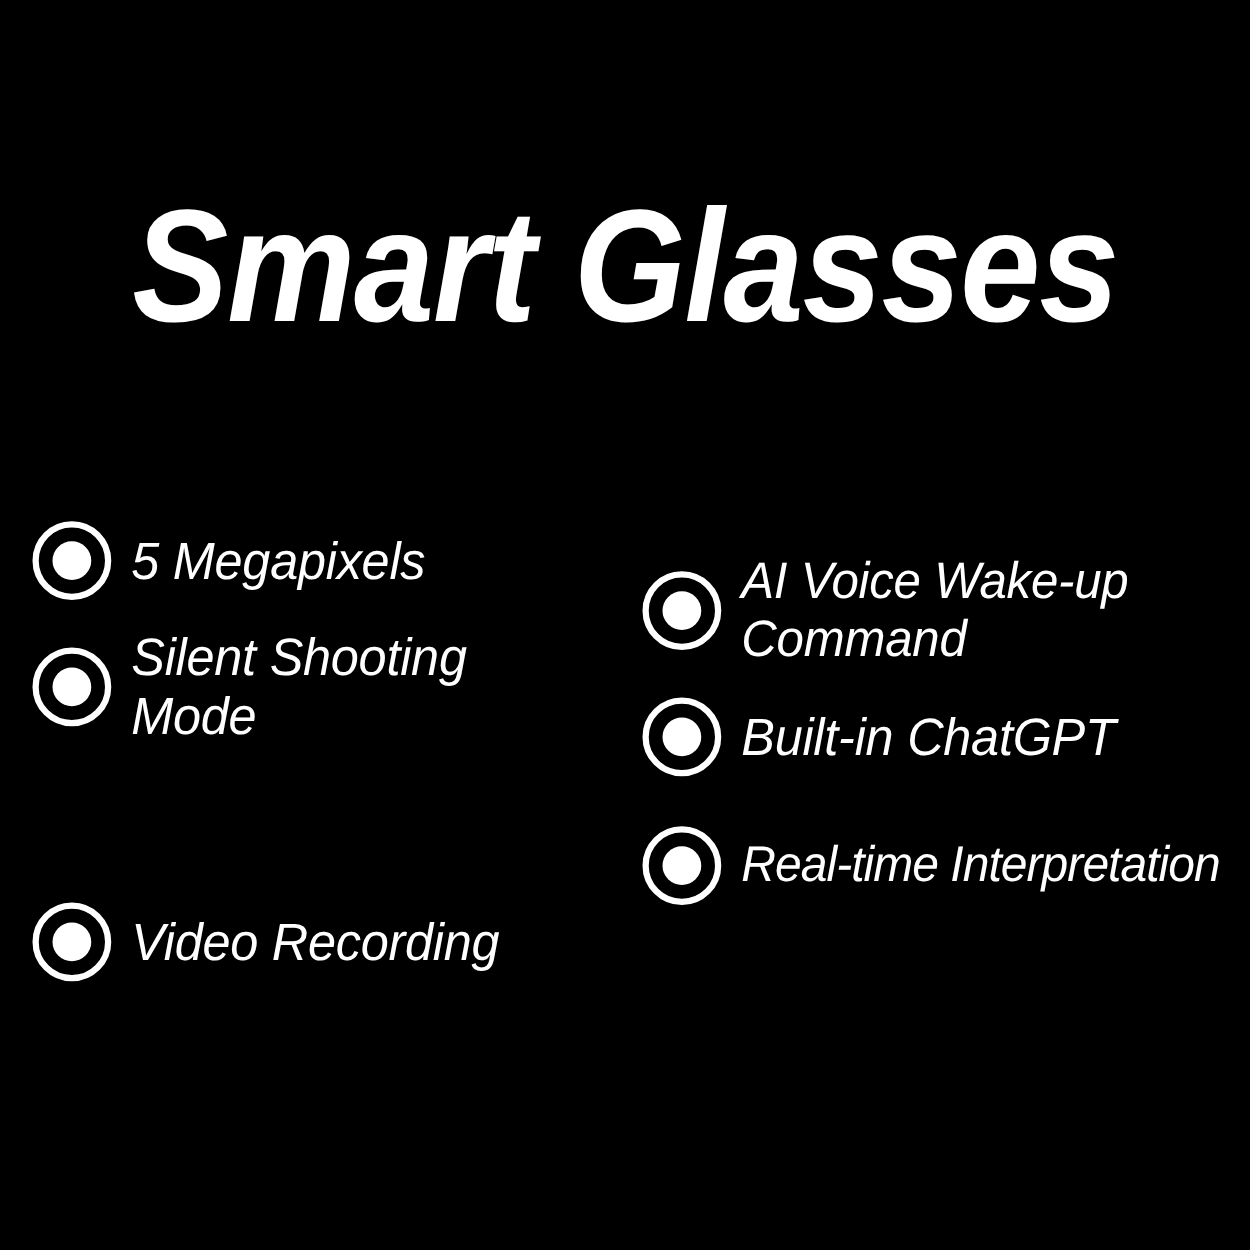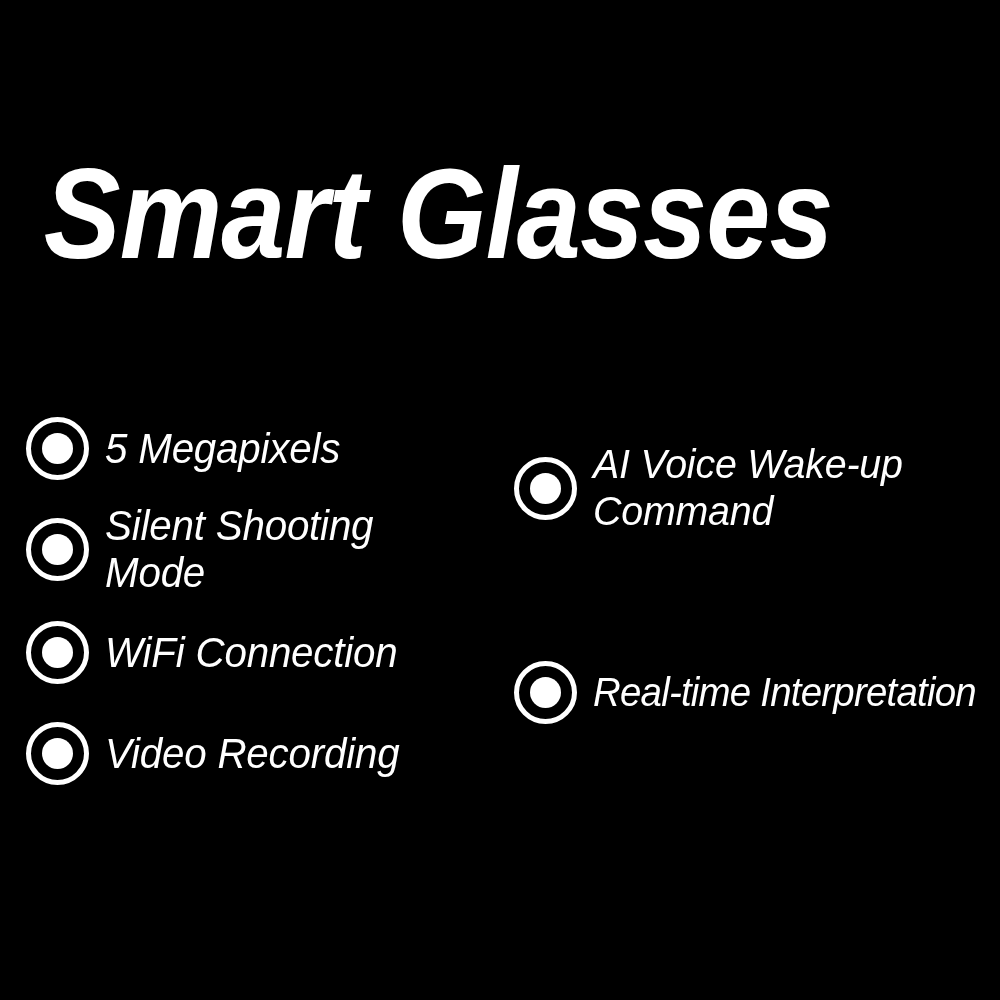--- a/index.html
+++ b/index.html
@@ -23,21 +23,21 @@
     background: #000000;
     box-sizing: border-box;
   }
 
   
   .title-wrap {
     position: absolute;
     left: 0;
     top: 150px;
     width: 1000px;
-    text-align: left;
+    text-align: center;
   }
   .title {
     display: inline-block;
     font-family: "Liberation Sans", sans-serif;
     font-weight: 700;
     font-style: italic;
     font-size: 128px;
     line-height: 1.0;
     letter-spacing: -1px;
     color: #ffffff;
@@ -130,40 +130,40 @@
       <div class="feature-row r0">
         <span class="bullet"></span>
         <span class="feature-text">5 Megapixels</span>
       </div>
 
       <div class="feature-row r1">
         <span class="bullet"></span>
         <span class="feature-text">Silent Shooting Mode</span>
       </div>
 
-      <div class="feature-row r2">
-        <span class="bullet"></span>
-        <span class="feature-text">WiFi Connection</span>
-      </div>
 
       <div class="feature-row r3">
         <span class="bullet"></span>
         <span class="feature-text">Video Recording</span>
       </div>
 
     </div>
 
     <div class="col col-right">
 
       <div class="feature-row r0">
         <span class="bullet"></span>
         <span class="feature-text two-line">AI Voice Wake-up
 Command</span>
       </div>
 
+      <div class="feature-row r1">
+        <span class="bullet"></span>
+        <span class="feature-text">Built-in ChatGPT</span>
+      </div>
 
       <div class="feature-row r2">
         <span class="bullet"></span>
         <span class="feature-text tight">Real-time Interpretation</span>
       </div>
 
 
     </div>
 
   </div>

